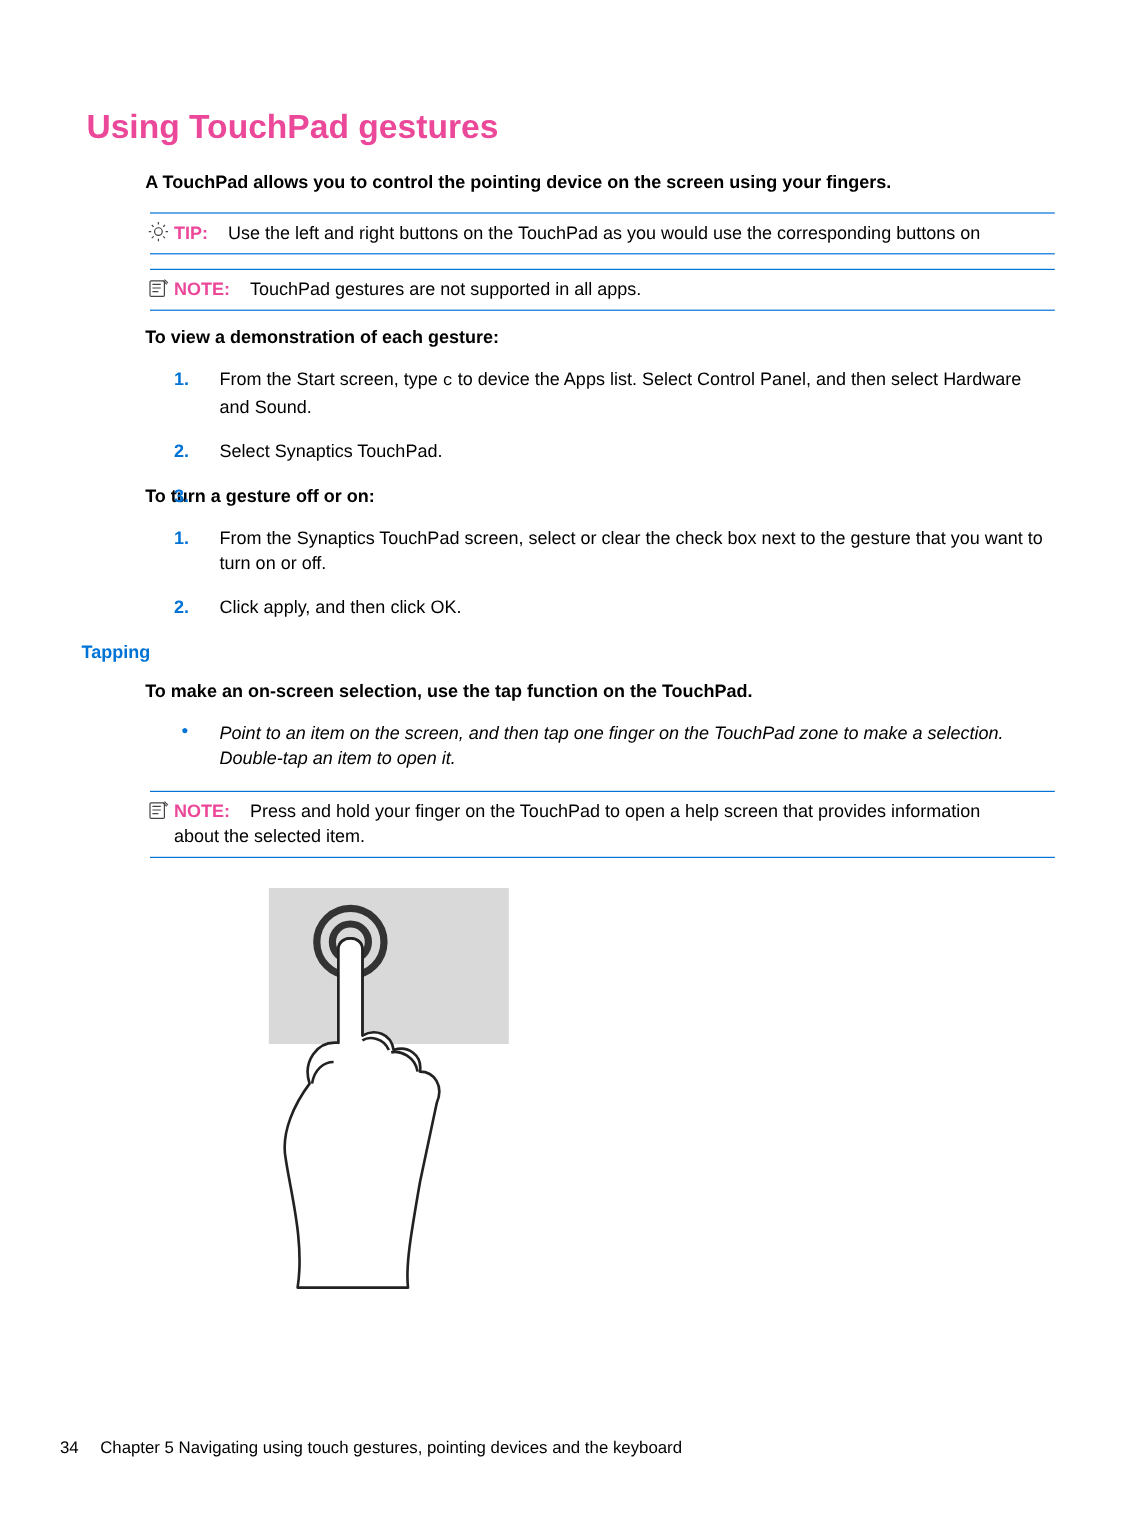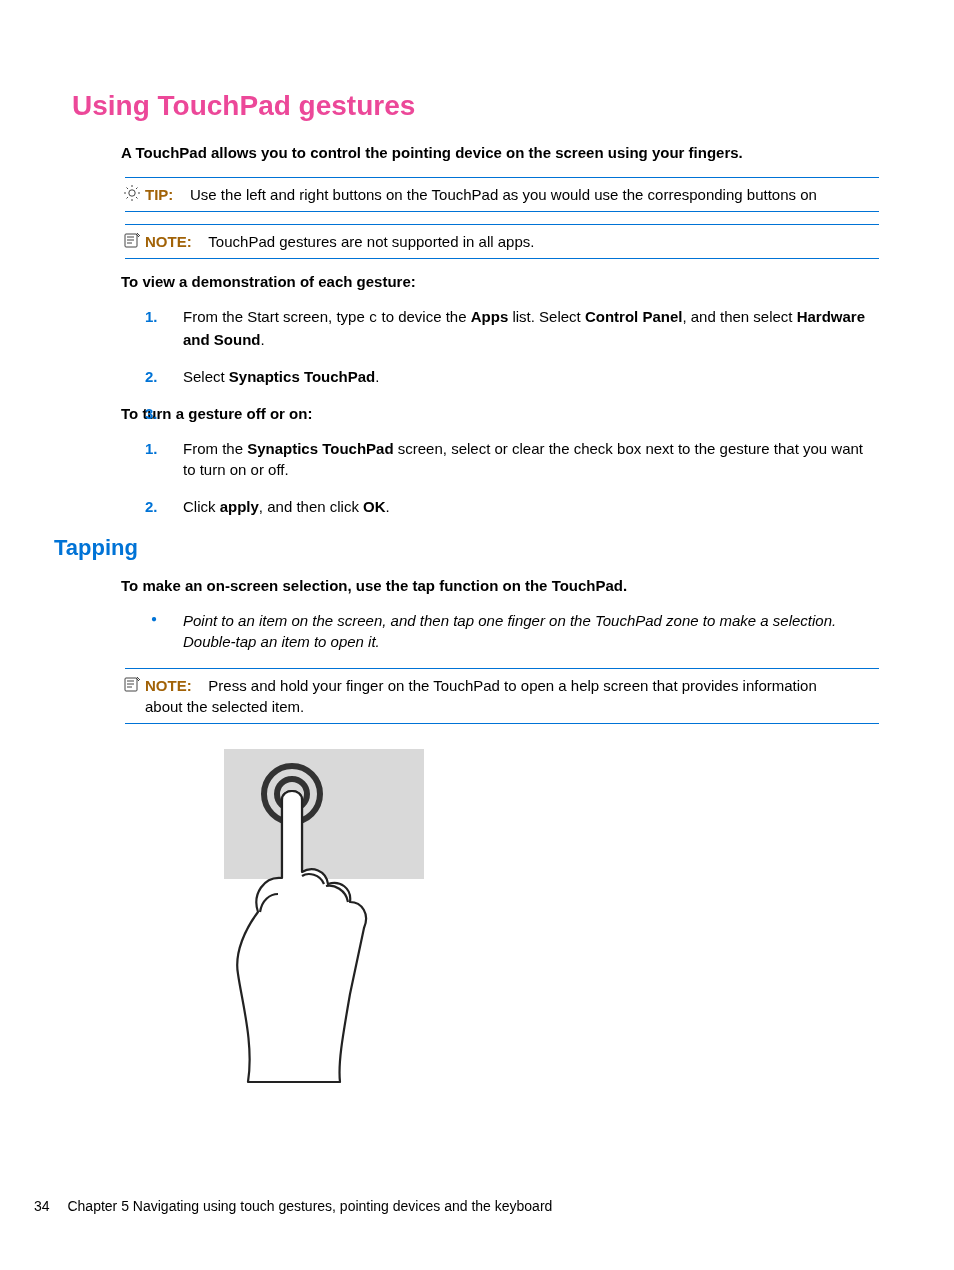--- a/index.html
+++ b/index.html
@@ -15,25 +15,25 @@
   }
   h1 {
     color: #ec4899;
     font-size: 28px;
     font-weight: bold;
     margin-bottom: 20px;
     margin-left: 22px;
   }
   h2 {
     color: #0073d6;
-    font-size: 22px;
+    font-size: 15px;
     font-weight: bold;
     margin-top: 18px;
     margin-bottom: 14px;
-    margin-left: 4px;
+    margin-left: 18px;
   }
   .body-text {
     margin-left: 71px;
     margin-bottom: 14px;
     line-height: 1.4;
     font-weight: bold;
   }
   .callout {
     margin-left: 75px;
     margin-right: 0;
@@ -45,21 +45,21 @@
     line-height: 1.4;
   }
   .callout-icon {
     position: absolute;
     left: -2px;
     top: 6px;
     width: 18px;
     height: 18px;
   }
   .callout-label {
-    color: #a16207;
+    color: #ec4899;
     font-weight: bold;
     margin-left: 20px;
   }
   .callout-continue {
     margin-left: 20px;
     display: block;
   }
   ol.numbered {
     list-style: none;
     margin-left: 95px;
@@ -91,30 +91,30 @@
     font-style: italic;
   }
   ul.bulleted li::before {
     content: "●";
     position: absolute;
     left: 6px;
     top: 2px;
     color: #0073d6;
     font-size: 10px;
   }
-  b { font-weight: bold; }
+  b { font-weight: normal; }
   .mono { font-family: "Courier New", monospace; font-size: 14px; }
   .figure {
     margin-left: 150px;
     margin-top: 20px;
   }
   .footer {
     position: absolute;
     bottom: 56px;
-    left: 34px;
+    left: 50px;
     right: 75px;
     font-size: 14px;
   }
   .footer-page { margin-right: 14px; }
 </style>
 </head>
 <body>
 
 <h1>Using TouchPad gestures</h1>
 

